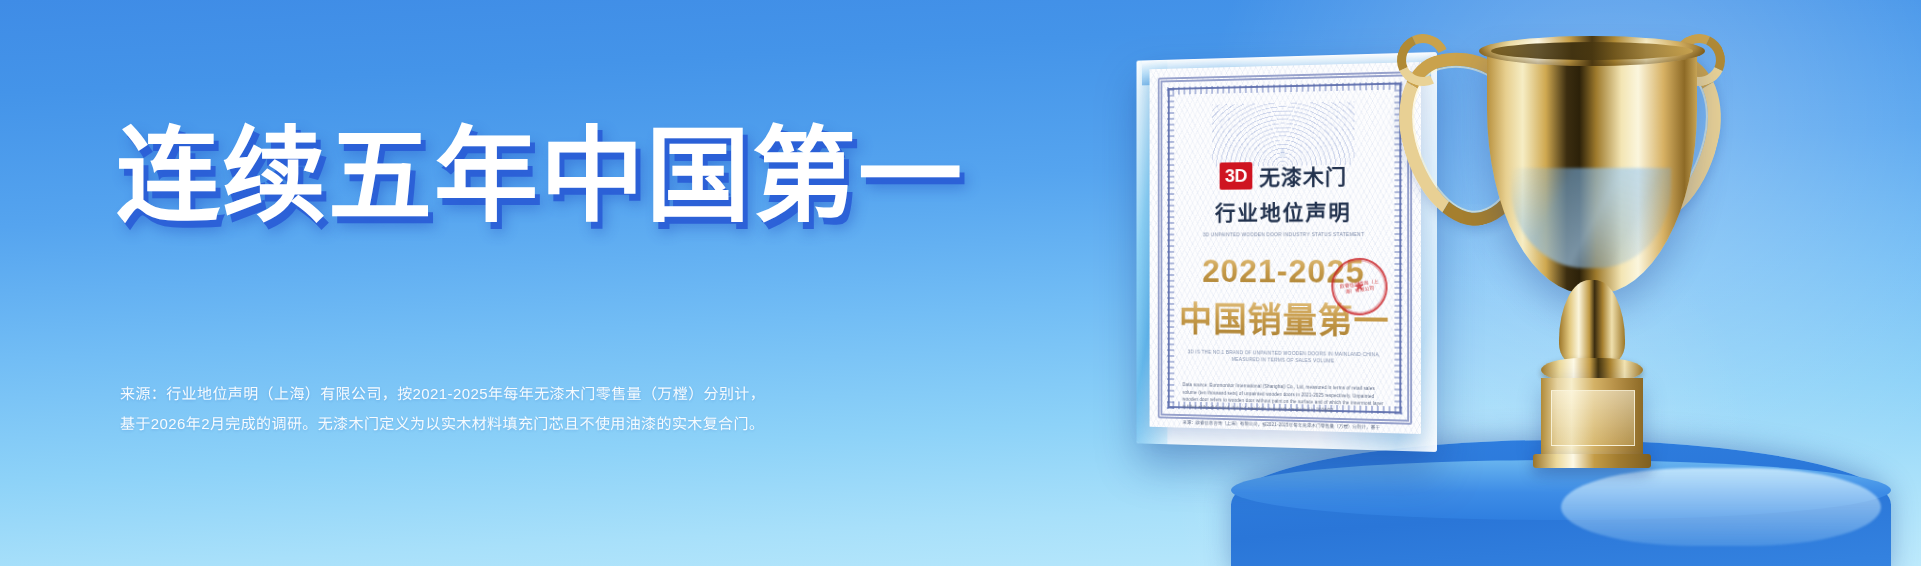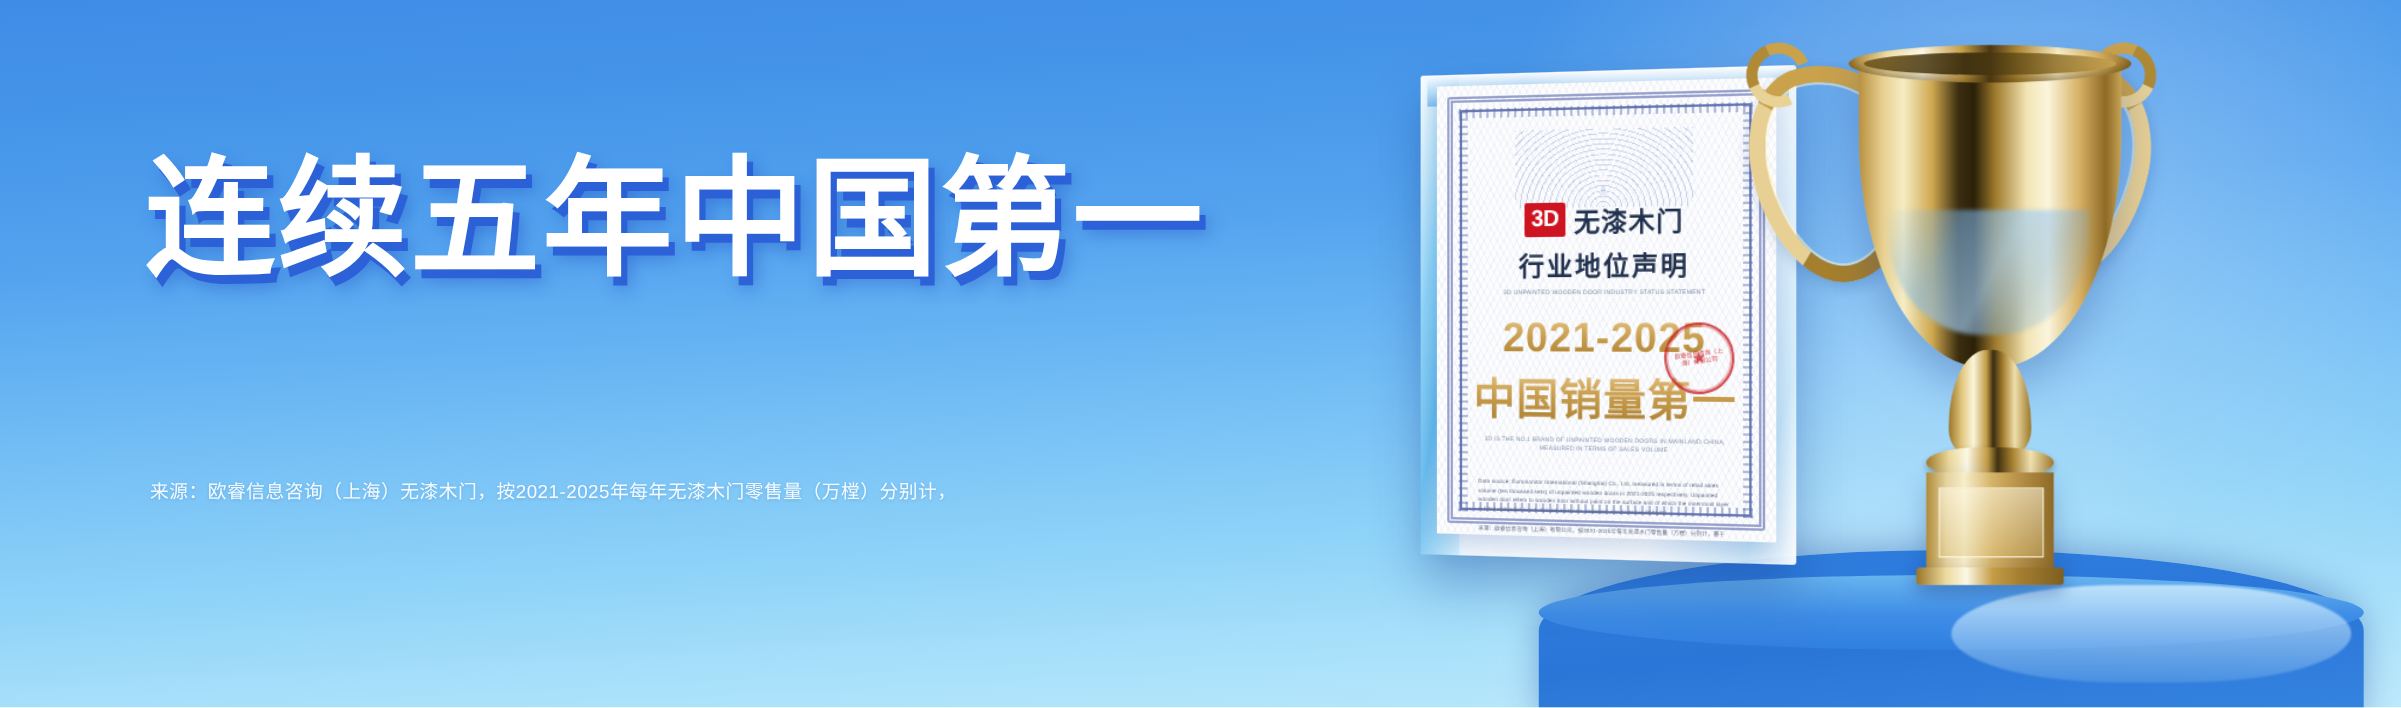--- a/index.html
+++ b/index.html
@@ -544,21 +544,22 @@
 
   <div class="sky-glow"></div>
   <div class="sky-glow-2"></div>
 
   <div class="copy">
 
     <div class="headline">连续五年中国第一</div>
 
 
     <div class="footnote">
-      <span class="fn-line">来源：欧睿信息咨询（上海）无漆木门，按2021-2025年每年无漆木门零售量（万樘）分别计，</span>
+      <span class="fn-line">来源：行业地位声明（上海）有限公司，按2021-2025年每年无漆木门零售量（万樘）分别计，</span>
+      <span class="fn-line">基于2026年2月完成的调研。无漆木门定义为以实木材料填充门芯且不使用油漆的实木复合门。</span>
     </div>
 
   </div>
 
   <div class="product">
 
     <div class="podium"></div>
     <div class="podium-top"></div>
     <div class="podium-rim"></div>
 

